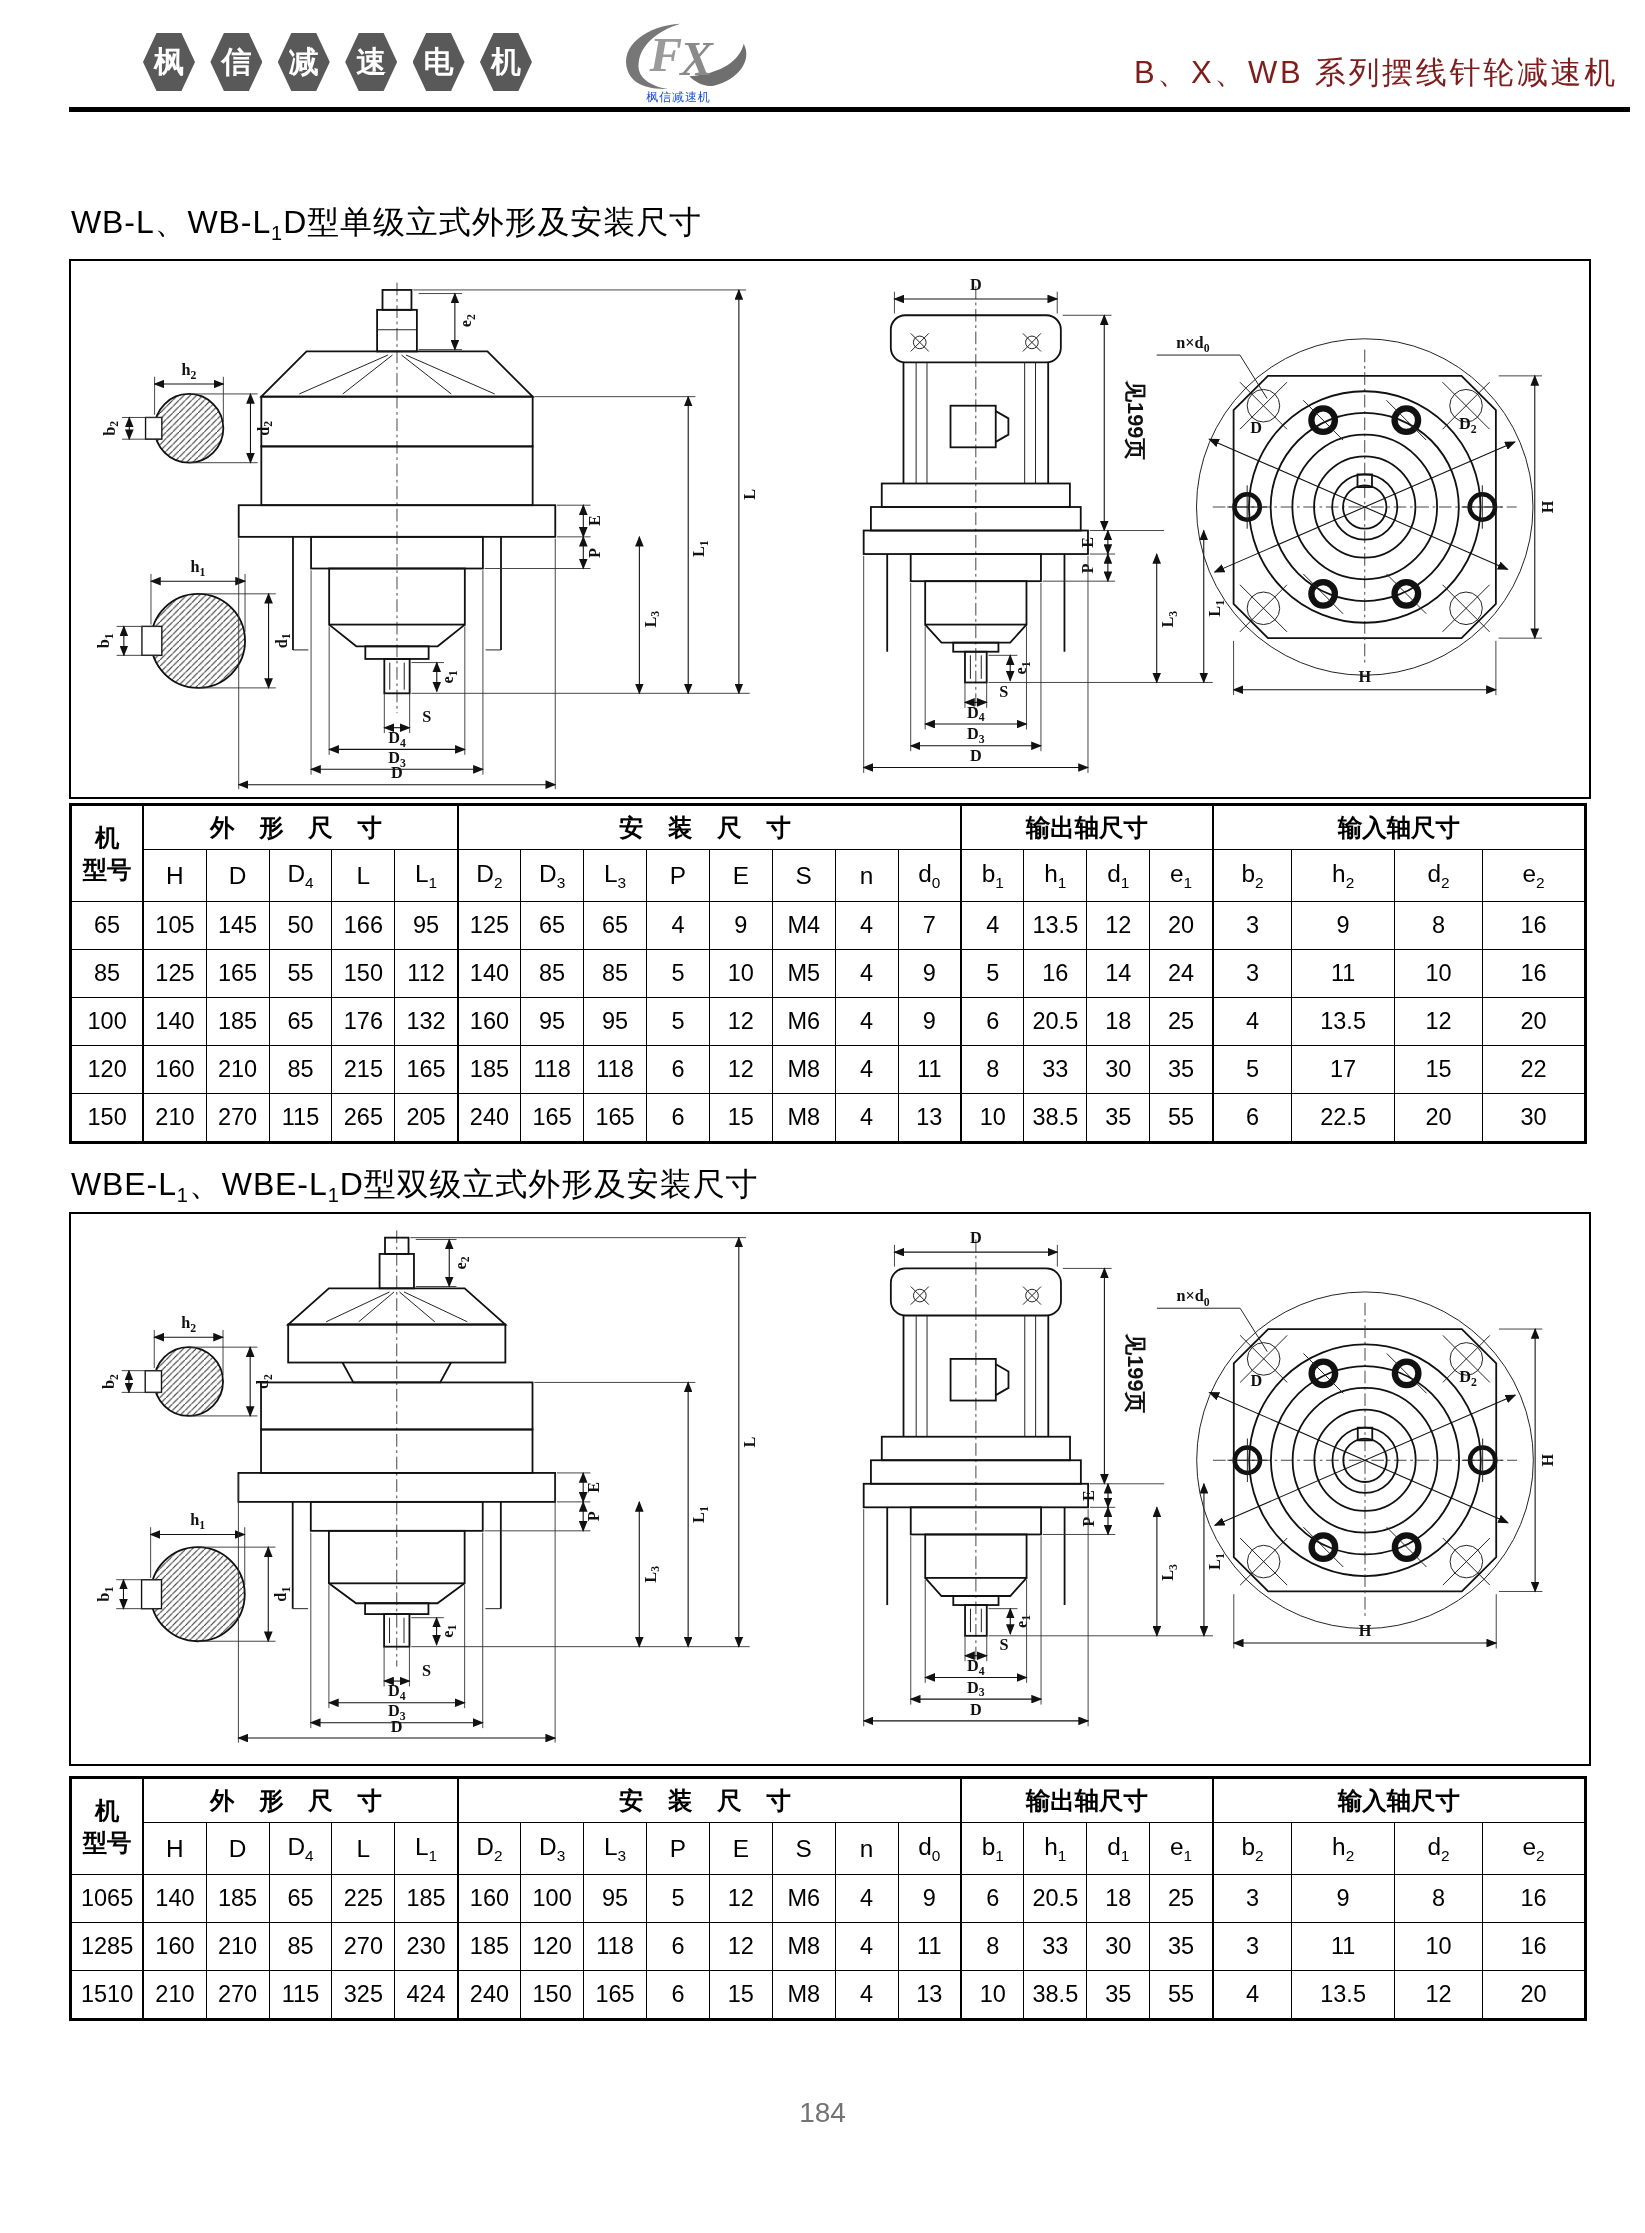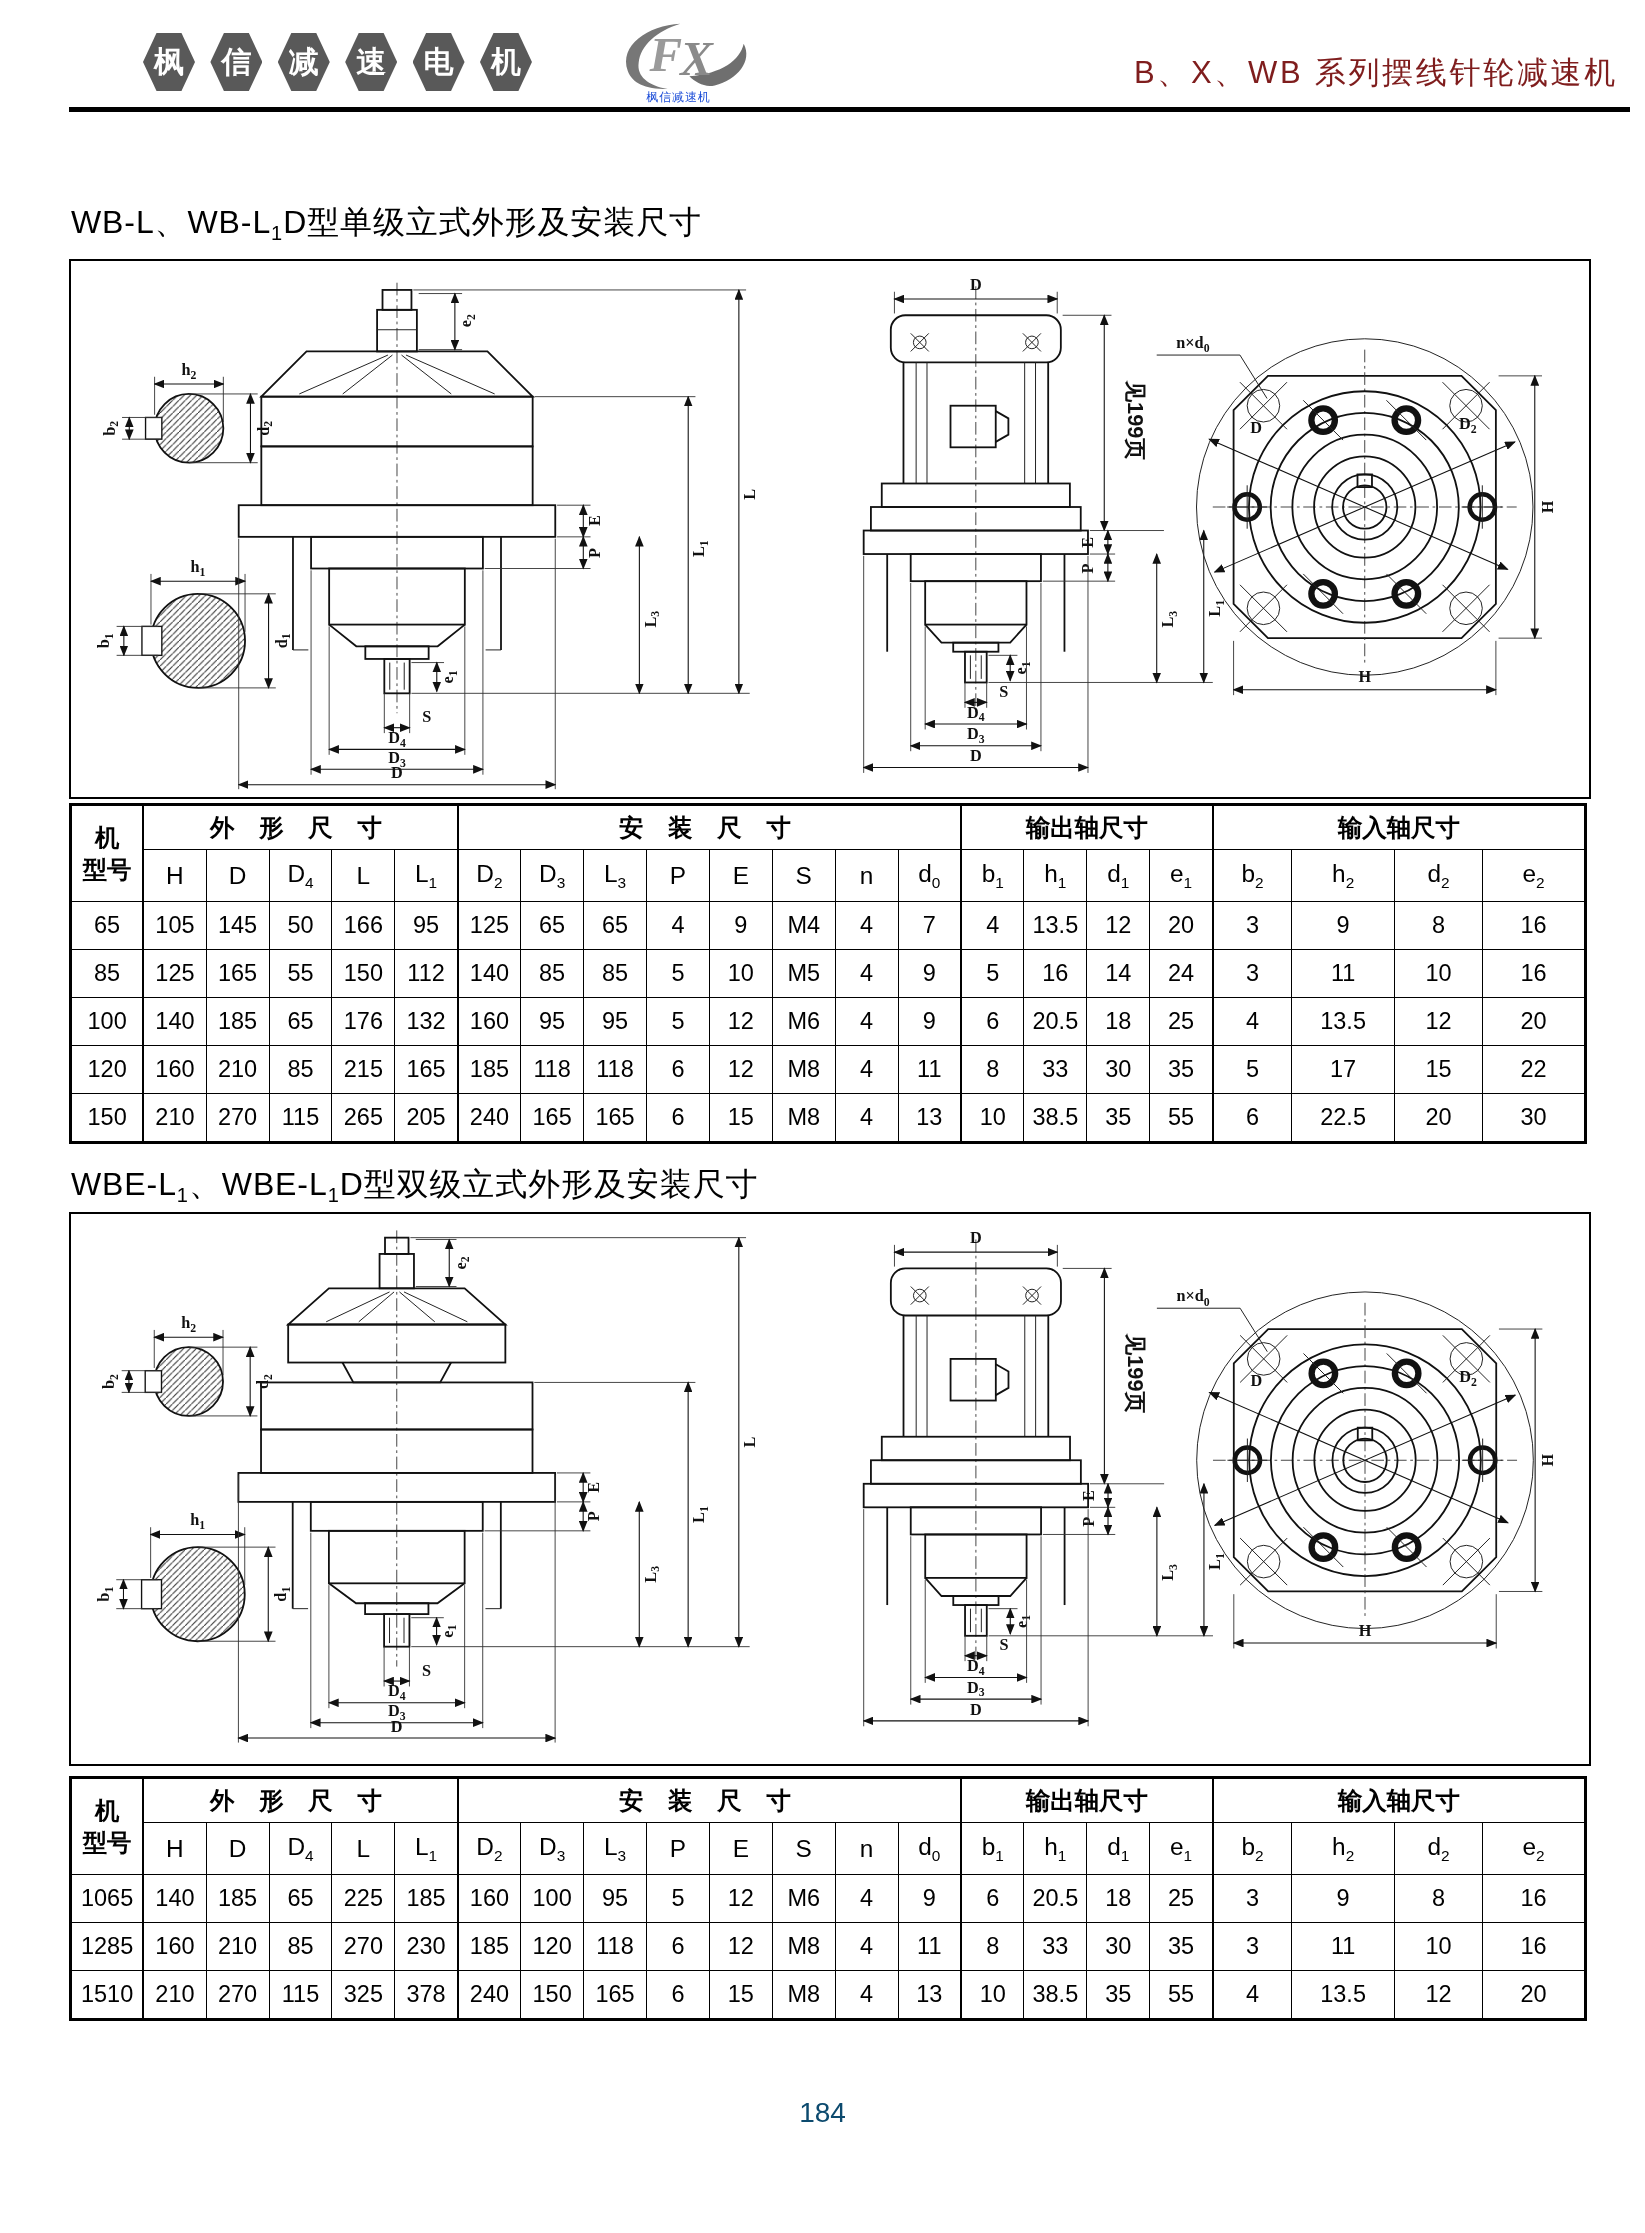--- a/index.html
+++ b/index.html
@@ -39,21 +39,21 @@
   .dim-table td{border:1.8px solid #000;text-align:center;vertical-align:middle;font-size:23.5px;
        padding:0;height:47px;overflow:hidden;}
   .dim-table tr.grp-row td{height:43px;font-weight:bold;font-size:24.4px;}
   .dim-table tr.sub-row td{height:51px;font-size:24.4px;}
   .dim-table td.machine-head{font-weight:bold;font-size:23.5px;line-height:1.3;}
   .dim-table td sub{font-size:15.4px;}
   .dim-table{border:3.6px solid #000;}
   .gb-r{border-right-width:2.7px !important;}
   .sp-wide{letter-spacing:9px;border-radius:11px;}
   
-  .page-num{position:absolute;top:2097px;left:0;width:100%;text-align:center;font-size:28px;color:#0c4a6e;}
+  .page-num{position:absolute;top:2097px;left:0;width:100%;text-align:center;font-size:28px;color:#737373;}
 </style>
 </head>
 <body>
 
 <div class="page">
 
   <div class="hdr-badges">
     <div class="hex">
         <span>枫</span>
       </div>
@@ -716,21 +716,21 @@
           <td>11</td>
           <td>10</td>
           <td>16</td>
         </tr>
         <tr>
           <td class="gb-r">1510</td>
           <td>210</td>
           <td>270</td>
           <td>115</td>
           <td>325</td>
-          <td class="gb-r">378</td>
+          <td class="gb-r">424</td>
           <td>240</td>
           <td>150</td>
           <td>165</td>
           <td>6</td>
           <td>15</td>
           <td>M8</td>
           <td>4</td>
           <td class="gb-r">13</td>
           <td>10</td>
           <td>38.5</td>

